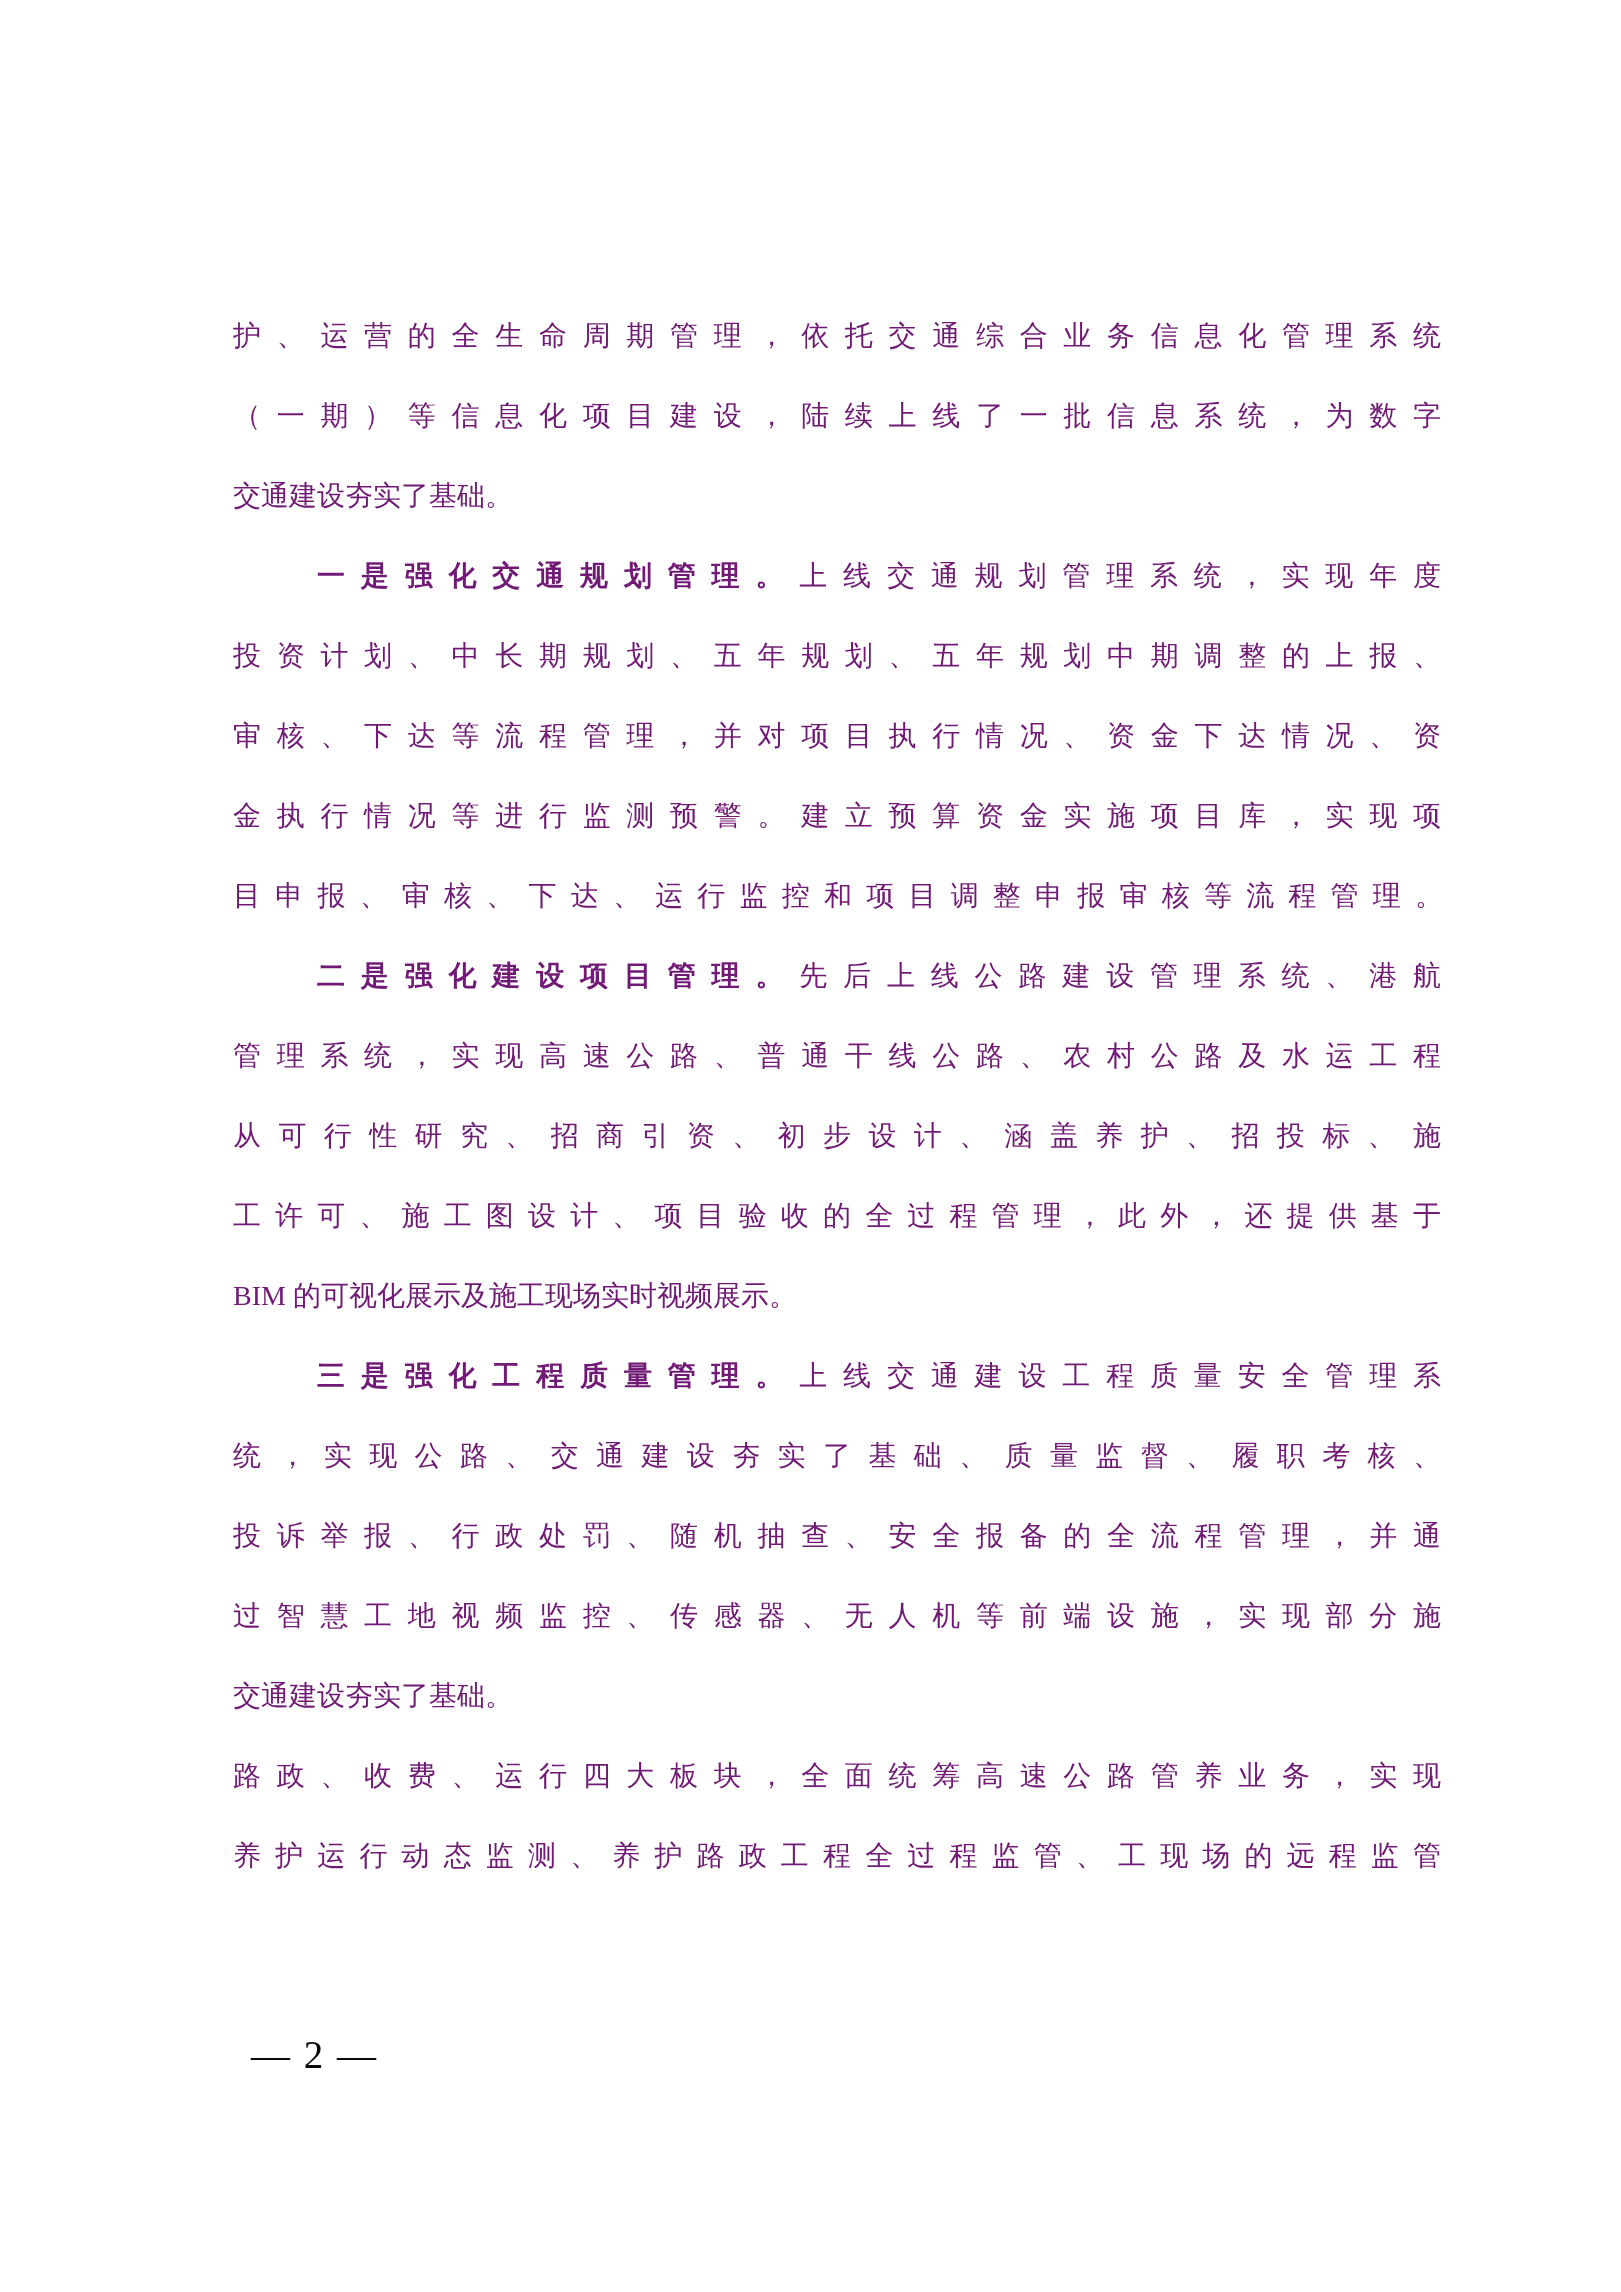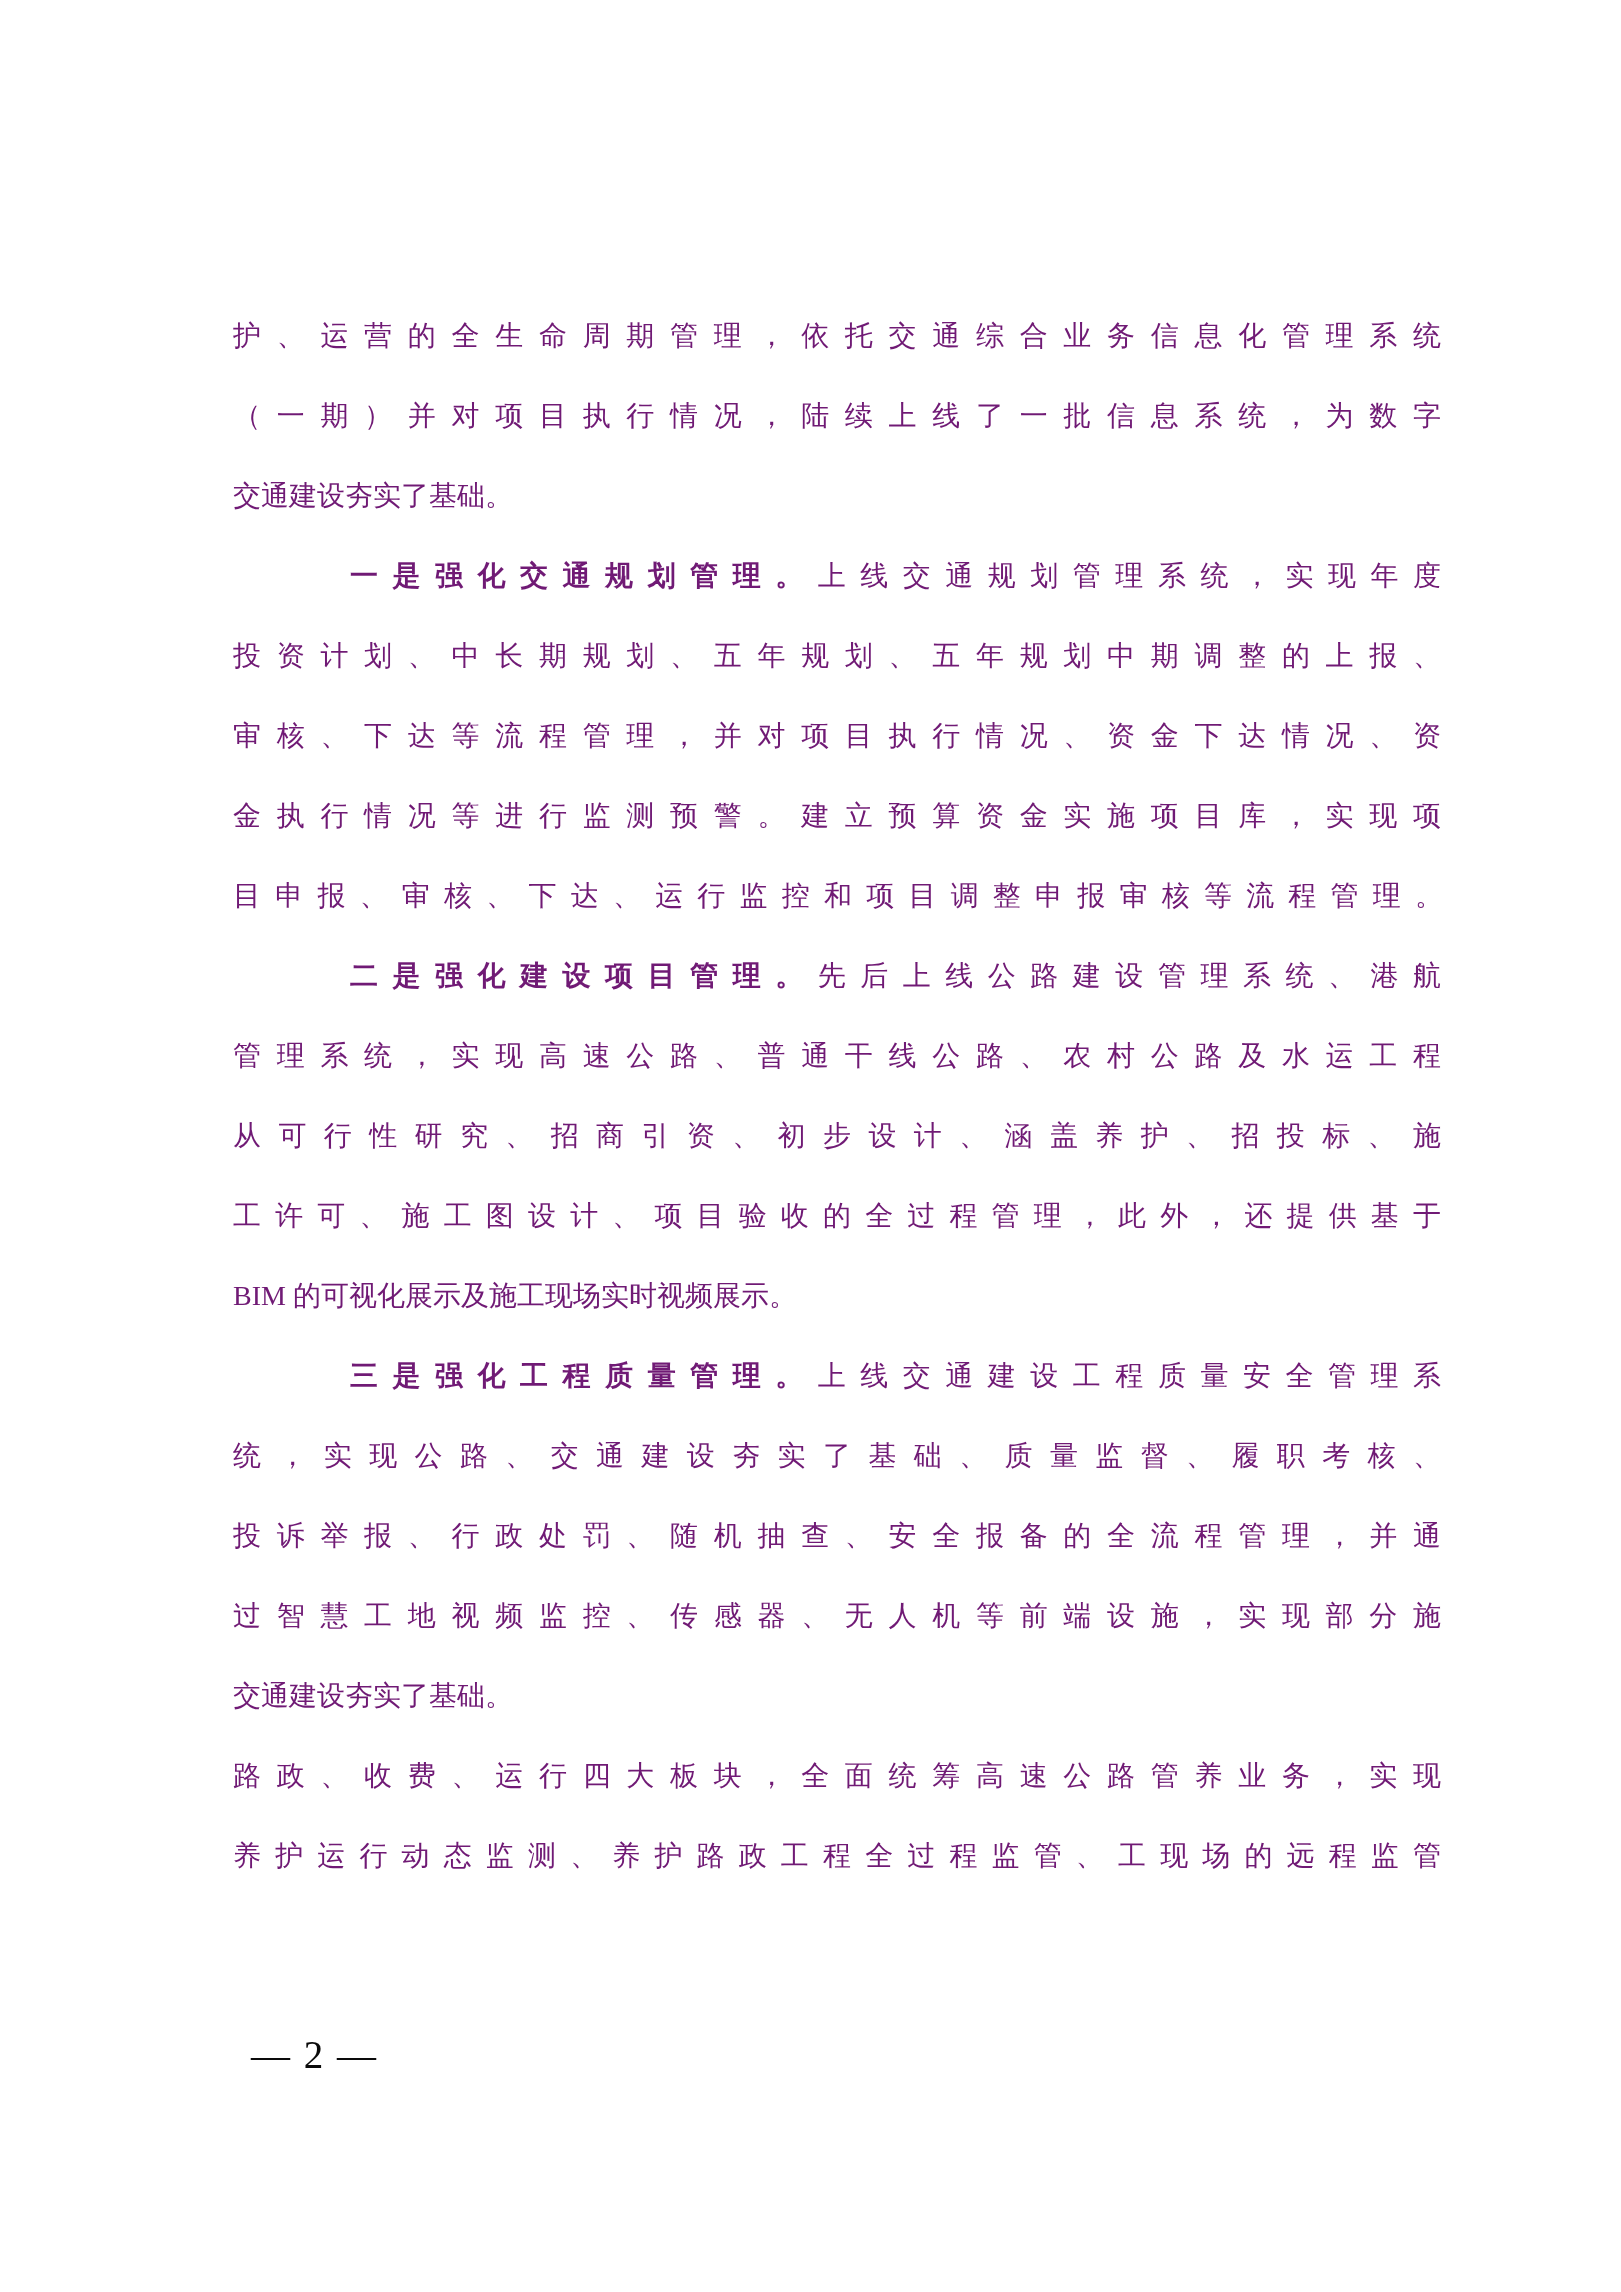--- a/index.html
+++ b/index.html
@@ -32,38 +32,37 @@
   }
   .line.short {
     text-align: left;
     text-align-last: left;
   }
   .line.indent { padding-left: 84px; }
   .line.tight { letter-spacing: -2px; }
   .bold {
     font-weight: 700;
     font-family: "Liberation Sans", "DejaVu Sans", sans-serif;
-    margin-left: 33px;
   }
   .footer {
     position: absolute;
     left: 251px; top: 2025px;
     height: 59px; line-height: 59px;
     font-size: 39px;
     letter-spacing: 2px;
     color: #0a0a0a;
   }
 </style>
 </head>
 <body>
 
 <div class="page">
   <div class="text-block">
     <div class="line"><span>护、运营的全生命周期管理，依托交通综合业务信息化管理系统</span></div>
-    <div class="line"><span>（一期）并对项目执行情况，陆续上线了一批信息系统，为数字</span></div>
+    <div class="line"><span>（一期）等信息化项目建设，陆续上线了一批信息系统，为数字</span></div>
     <div class="line short"><span>交通建设夯实了基础。</span></div>
     <div class="line indent"><span class="bold">一是强化交通规划管理。</span><span>上线交通规划管理系统，实现年度</span></div>
     <div class="line"><span>投资计划、中长期规划、五年规划、五年规划中期调整的上报、</span></div>
     <div class="line"><span>审核、下达等流程管理，并对项目执行情况、资金下达情况、资</span></div>
     <div class="line"><span>金执行情况等进行监测预警。建立预算资金实施项目库，实现项</span></div>
     <div class="line tight"><span>目申报、审核、下达、运行监控和项目调整申报审核等流程管理。</span></div>
     <div class="line indent"><span class="bold">二是强化建设项目管理。</span><span>先后上线公路建设管理系统、港航</span></div>
     <div class="line"><span>管理系统，实现高速公路、普通干线公路、农村公路及水运工程</span></div>
     <div class="line"><span>从可行性研究、招商引资、初步设计、涵盖养护、招投标、施</span></div>
     <div class="line"><span>工许可、施工图设计、项目验收的全过程管理，此外，还提供基于</span></div>

